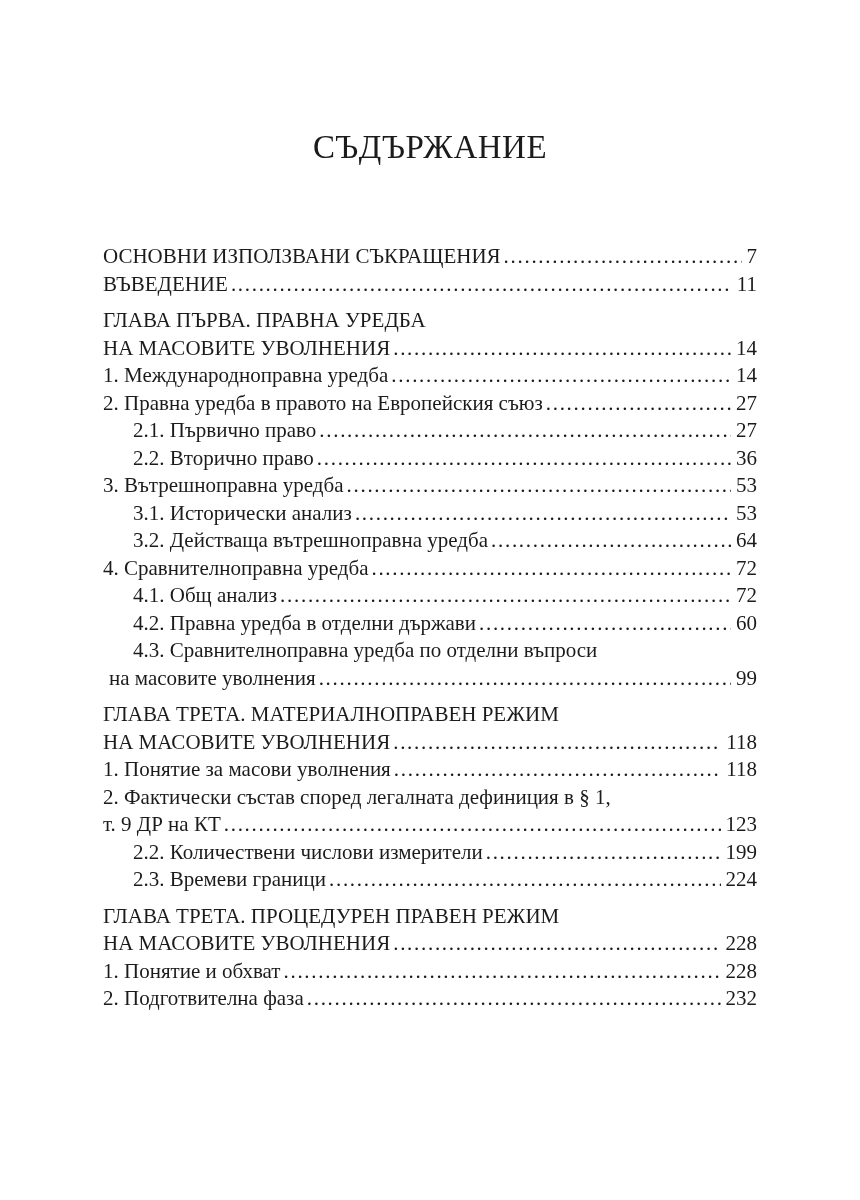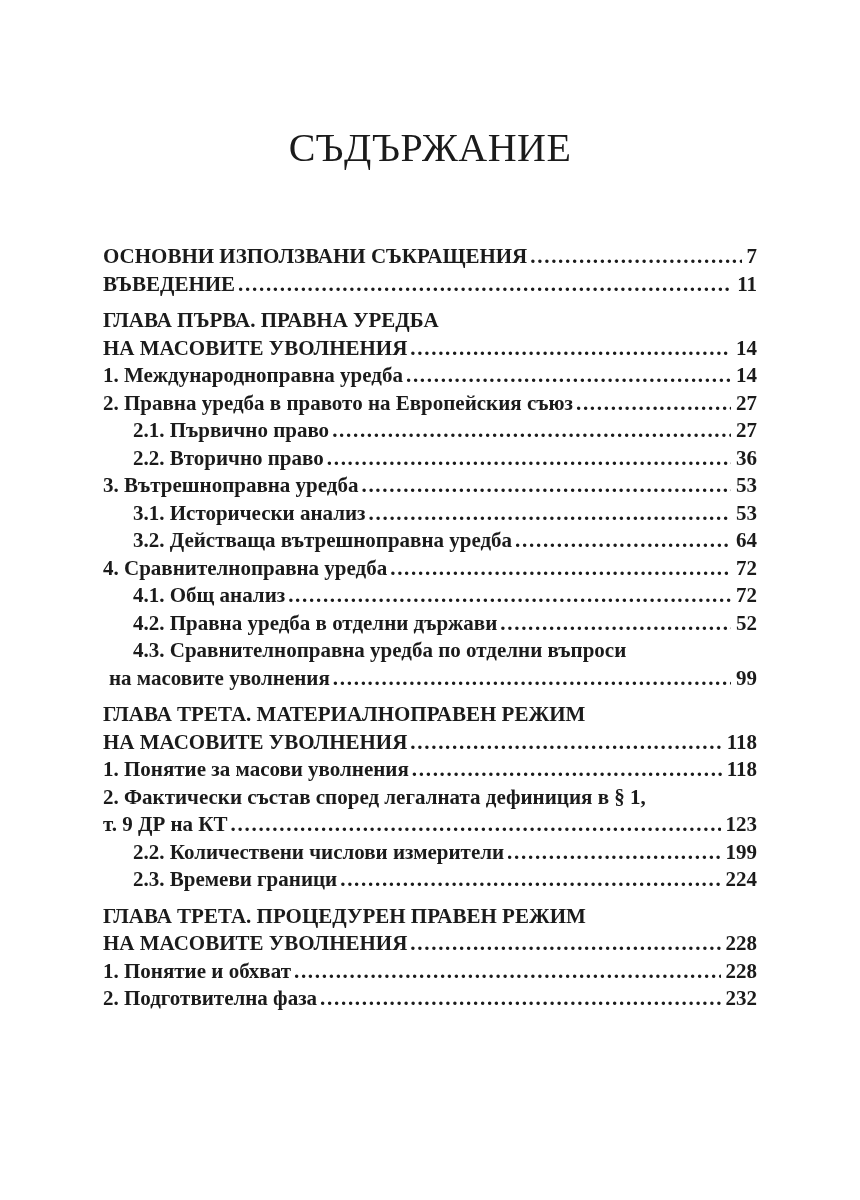--- a/index.html
+++ b/index.html
@@ -16,40 +16,39 @@
   }
   .page {
     position: relative;
     width: 860px;
     height: 1200px;
     background: #ffffff;
   }
   .doc-title {
     margin: 130px 0 0 0;
     text-align: center;
-    font-size: 40px;
+    font-size: 33px;
     line-height: 35px;
     font-weight: 400;
     letter-spacing: 0.5px;
     white-space: nowrap;
   }
   .toc {
     margin: 78px 0 0 103px;
     width: 654px;
     font-size: 21px;
     line-height: 27.5px;
   }
   .toc-section + .toc-section {
     margin-top: 9px;
   }
   .toc-row {
     display: flex;
     align-items: center;
     white-space: nowrap;
-    font-weight: bold;
   }
   .toc-row.indent-1 { padding-left: 30px; }
   .toc-row.indent-2 { padding-left: 6px; }
   .toc-text {
     flex: 0 0 auto;
   }
   .dots {
     flex: 1 1 auto;
     overflow: hidden;
     white-space: nowrap;
@@ -135,21 +134,21 @@
           <span class="pg">72</span>
         </div>
         <div class="toc-row indent-1">
           <span class="toc-text">4.1. Общ анализ</span>
           <span class="dots"></span>
           <span class="pg">72</span>
         </div>
         <div class="toc-row indent-1">
           <span class="toc-text">4.2. Правна уредба в отделни държави</span>
           <span class="dots"></span>
-          <span class="pg">52</span>
+          <span class="pg">60</span>
         </div>
         <div class="toc-row indent-1">
           <span class="toc-text">4.3. Сравнителноправна уредба по отделни въпроси</span>
         </div>
         <div class="toc-row indent-2">
           <span class="toc-text">на масовите уволнения</span>
           <span class="dots"></span>
           <span class="pg">99</span>
         </div>
       </div>

